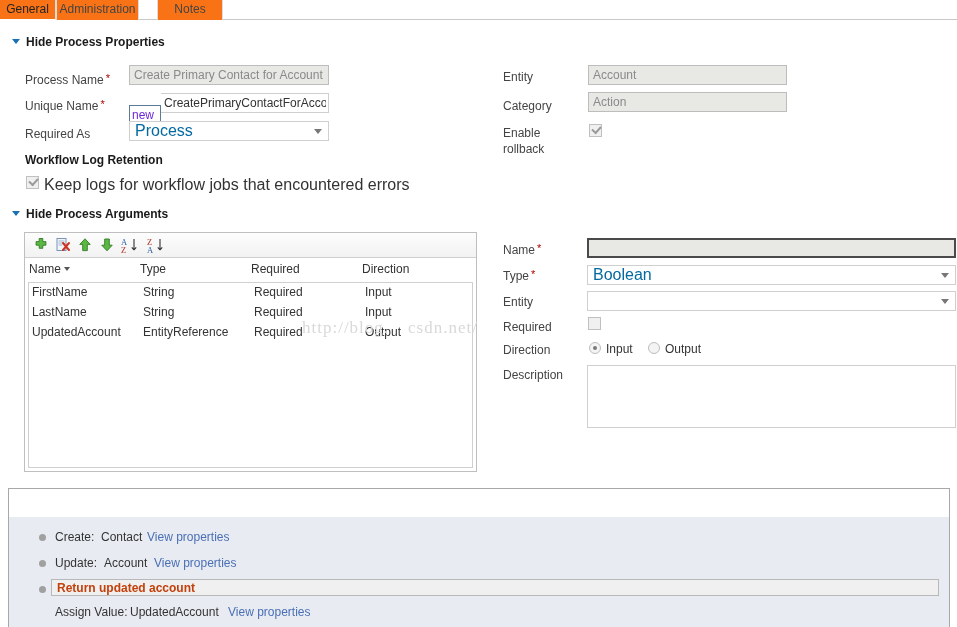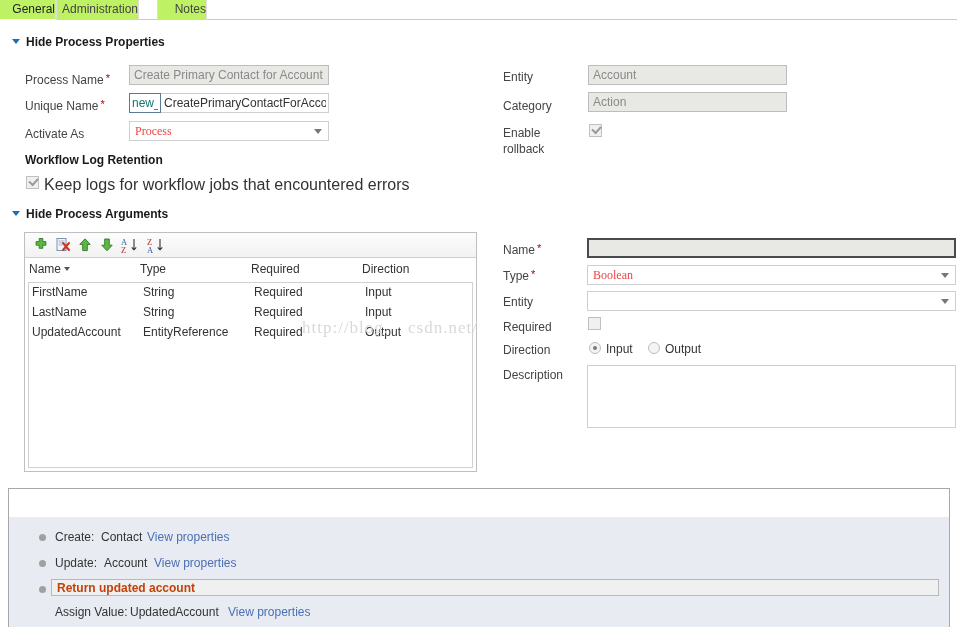--- a/index.html
+++ b/index.html
@@ -14,28 +14,28 @@
   }
   #root { position: relative; width: 957px; height: 627px; }
 
   
   .tabstrip {
     position: absolute; left: 0; top: 0; width: 957px; height: 20px;
     border-bottom: 1px solid #c8c8c8;
   }
   .tab {
     position: absolute; top: 0; height: 20px; line-height: 19px;
-    font-size: 12px; color: #444; text-align: right;
+    font-size: 12px; color: #444; text-align: center;
     border-left: 1px solid #ddd; border-right: 1px solid #ddd;
-    cursor: default; background: #bef264;
+    cursor: default; background: #f97316;
   }
   .tab.active { border-bottom: 1px solid #fff; color: #222; }
   #tab0 { left: 0;   width: 56px; border-left: none; }
   #tab1 { left: 56px; width: 83px; }
-  #tab2 { left: 157px; width: 50px; }
+  #tab2 { left: 157px; width: 66px; }
 
   
   .sect-hdr {
     position: absolute; font-size: 12px; font-weight: bold; color: #1a1a1a;
     white-space: nowrap;
   }
   .caret {
     display: inline-block; width: 0; height: 0; margin-right: 6px;
     border-left: 4.5px solid transparent; border-right: 4.5px solid transparent;
     border-top: 5px solid #1a6fb5; vertical-align: middle; position: relative; top: -1px;
@@ -49,35 +49,35 @@
 
   
   .tinput {
     position: absolute; height: 20px; line-height: 19px;
     background: #e8e8e4; border: 1px solid #bdbdbd;
     font-family: "Liberation Sans", sans-serif; font-size: 12px;
     color: #8a8a8a; padding: 0 4px; outline: none;
   }
   .uname-wrap { position: absolute; }
   .uname-prefix {
-    position: absolute; left: 0; top: 0; width: 32px; height: 20px; line-height: 19px;
-    border: 1px solid #5a7a95; background: #fff; color: #0f766e; font-size: 12px;
+    position: absolute; left: 0; top: 12px; width: 32px; height: 20px; line-height: 19px;
+    border: 1px solid #5a7a95; background: #fff; color: #6d28d9; font-size: 12px;
     padding-left: 2px; outline: none;
   }
   .uname-rest {
     position: absolute; left: 32px; top: 0; height: 20px; line-height: 19px;
     border: 1px solid #cfcfcf; border-left: none; background: #fff;
     color: #333; font-size: 12px; padding-left: 3px; outline: none;
   }
   .ddown {
     position: absolute; height: 20px; background: #fff; border: 1px solid #cfcfcf;
   }
   .ddown .val {
     position: absolute; left: 5px; top: 0; height: 18px; line-height: 18px;
-    font-size: 12px; color: #ef4444; font-family: Liberation Serif, serif;
+    font-size: 16px; color: #0369a1;
   }
   .ddown .arw {
     position: absolute; right: 6px; top: 7px; width: 0; height: 0;
     border-left: 4px solid transparent; border-right: 4px solid transparent;
     border-top: 5px solid #777;
   }
 
   
   .cbox {
     position: absolute; width: 13px; height: 13px;
@@ -188,21 +188,21 @@
   <div class="sect-hdr" style="left:12px; top:35px;">
     <span class="caret"></span><span>Hide Process Properties</span>
   </div>
 
   <div class="flabel" style="left:25px; top:73px;">
     <span>Process Name</span><span class="req">*</span>
   </div>
   <div class="flabel" style="left:25px; top:99px;">
     <span>Unique Name</span><span class="req">*</span>
   </div>
-  <div class="flabel" style="left:25px; top:127px;">Activate As</div>
+  <div class="flabel" style="left:25px; top:127px;">Required As</div>
 
   <input class="tinput" type="text" readonly="" style="left: 129px; top: 65px; width: 200px;" value="Create Primary Contact for Account">
 
   <div class="uname-wrap" style="left:129px; top:93px; width:200px; height:20px;">
     <input class="uname-prefix" type="text" readonly="" value="new_" style="">
     <input class="uname-rest" type="text" style="width: 168px;" value="CreatePrimaryContactForAccount">
   </div>
 
   <div class="ddown" style="left:129px; top:121px; width:200px;">
     <span class="val">Process</span>

